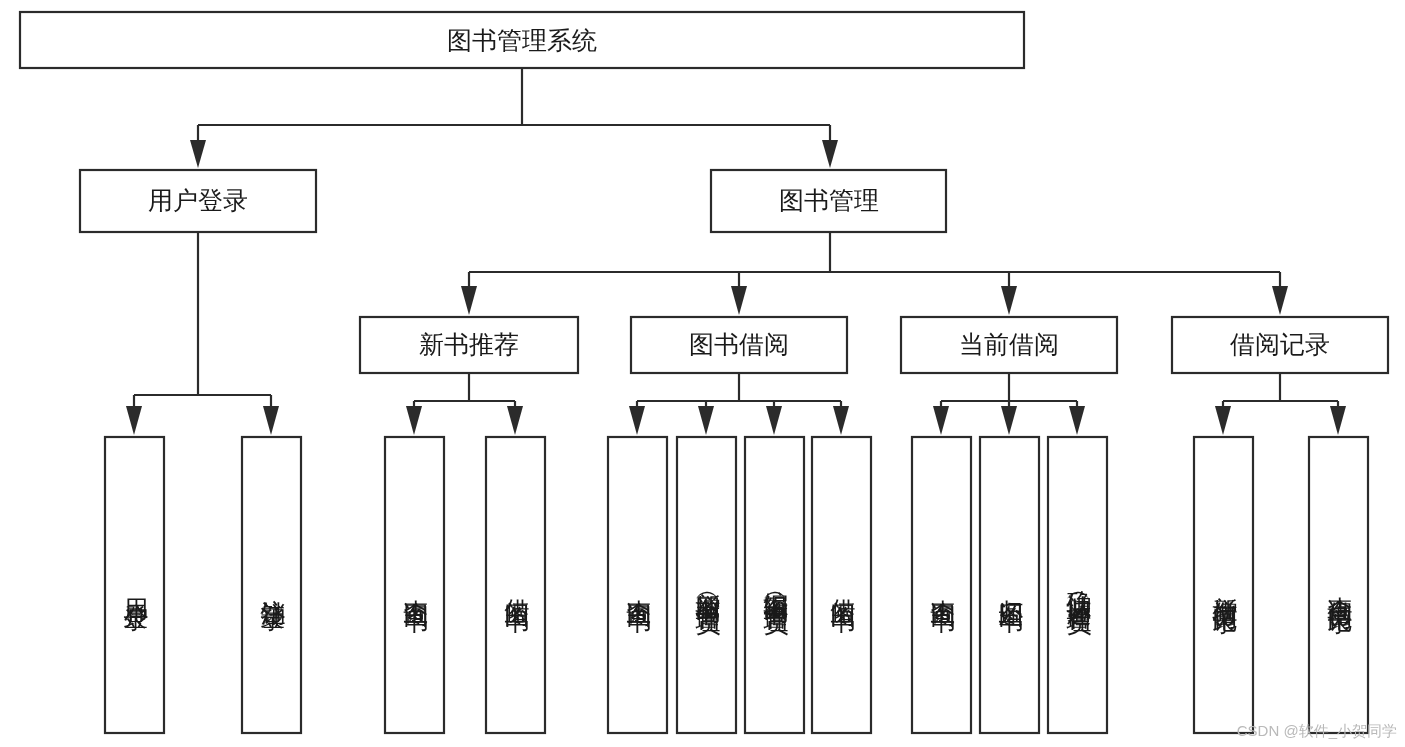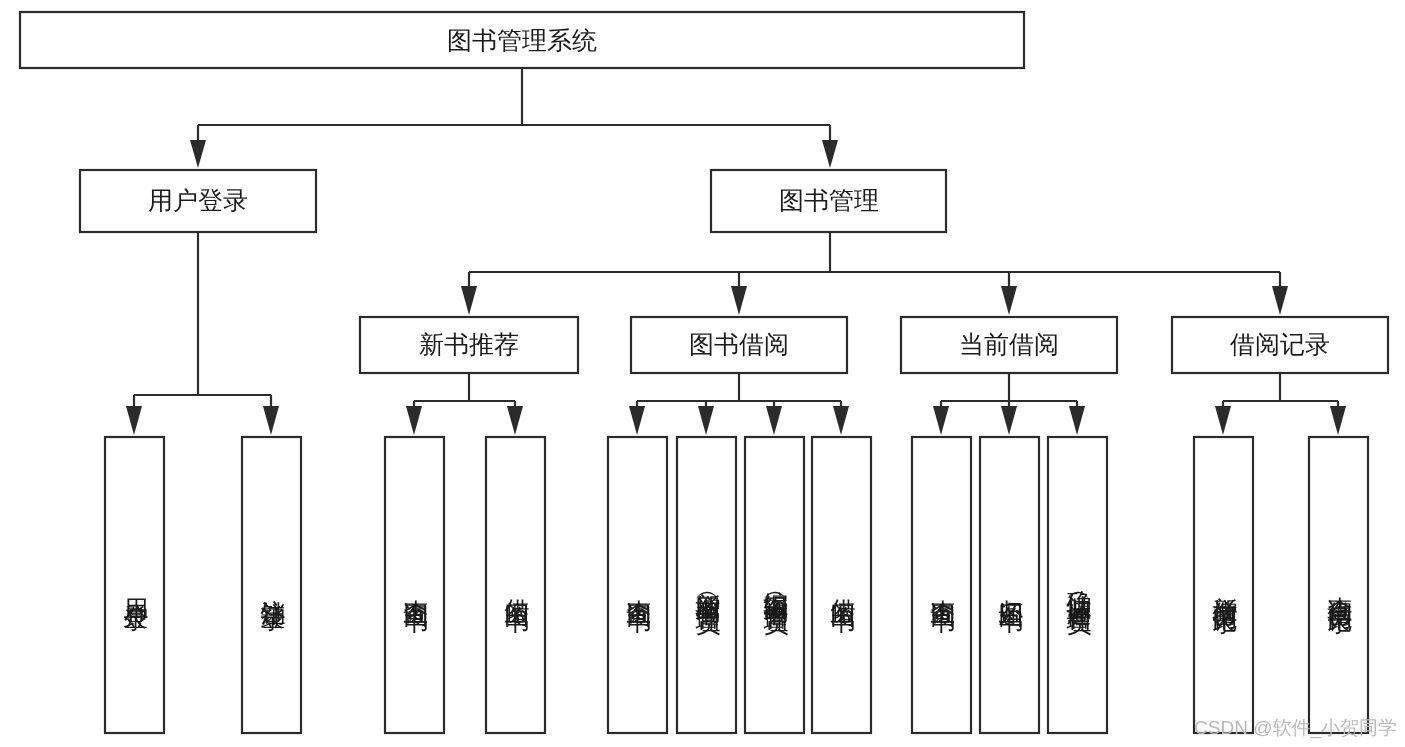--- a/index.html
+++ b/index.html
@@ -53,21 +53,21 @@
     font-size: 25px;
     writing-mode: vertical-rl;
     text-orientation: upright;
     letter-spacing: 3px;
   }
   .watermark {
     position: absolute;
     right: 8px;
     bottom: 6px;
     font-family: "Liberation Sans", "DejaVu Sans", sans-serif;
-    font-size: 19px;
+    font-size: 15px;
     color: #b9b9b9;
     white-space: nowrap;
     user-select: none;
   }
 </style>
 </head>
 <body>
 
 <div id="diagram-root">
 

